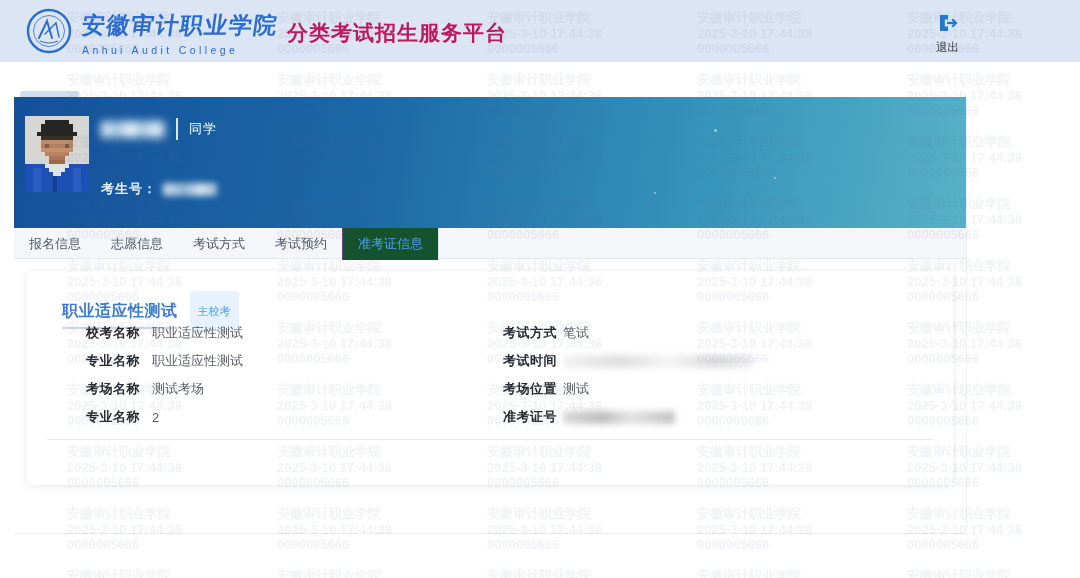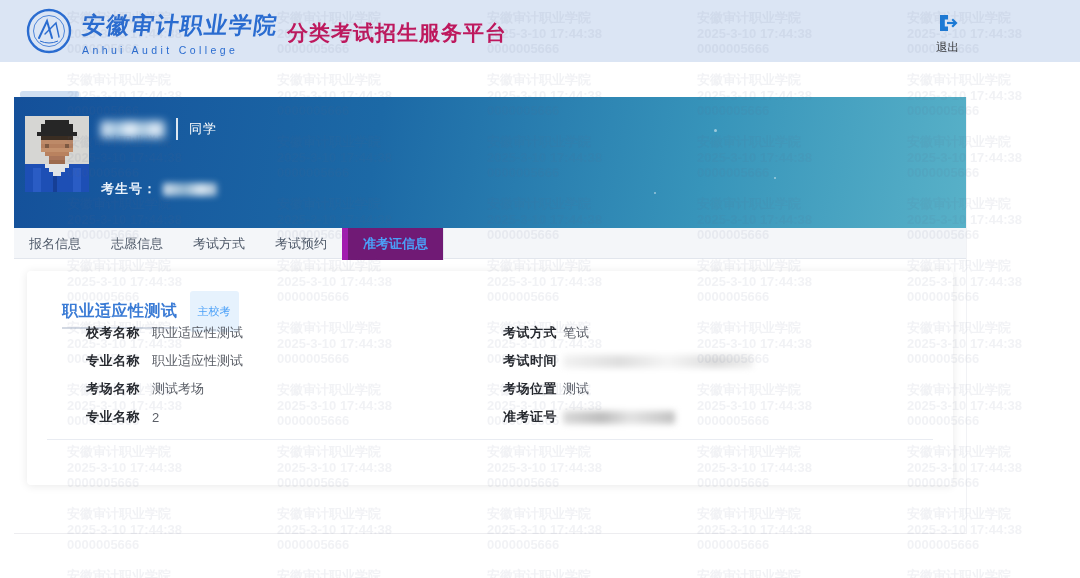--- a/index.html
+++ b/index.html
@@ -35,22 +35,22 @@
   .role-label{color:#fff;font-size:13px;letter-spacing:1px;}
   .cand-row{position:absolute;left:87px;top:83px;display:flex;align-items:center;font-weight:bold;}
   .cand-label{color:#eaf2fb;font-size:13px;letter-spacing:1px;}
   .redact-cand{width:54px;height:13px;margin-left:6px;border-radius:2px;filter:blur(3px);
      background:linear-gradient(90deg,#cfdeec,#8fb3cf 40%,#d8e5f0 70%,#9db9d2);}
 
   
   .tab-bar{position:absolute;left:0;top:131px;width:952px;height:31px;background:#f4f6f9;
            border-bottom:1px solid #e2e6ed;display:flex;box-sizing:border-box;}
   .tab{height:31px;line-height:31px;padding:0 15px;font-size:13px;color:#4e5969;cursor:pointer;}
-  .tab.active{background:#701a75;color:#4aa0f8;border-left:6px solid #a21caf;border-right:1px solid #e2e6ed;
-              height:32px;position:relative;font-weight:bold;}
+  .tab.active{background:#14532d;color:#4aa0f8;border-left:1px solid #a21caf;border-right:1px solid #e2e6ed;
+              height:32px;position:relative;}
 
   
   .content-card{position:absolute;left:13px;top:174px;width:926px;height:214px;background:#fff;
                 border-radius:4px;box-shadow:0 1px 10px rgba(0,0,0,.09);}
   .card-title-row{position:absolute;left:35px;top:20px;display:flex;align-items:center;}
   .exam-title{font-size:16px;font-weight:bold;color:#3a7bd5;padding-bottom:5px;
               border-bottom:2px solid #d3d9e3;letter-spacing:.5px;}
   .exam-badge{margin-left:12px;background:#e6f2fd;color:#4aa0f8;font-size:11px;
               padding:13px 8px;border-radius:3px;margin-bottom:6px;}
   .fields{position:absolute;left:0;top:48px;width:100%;}

